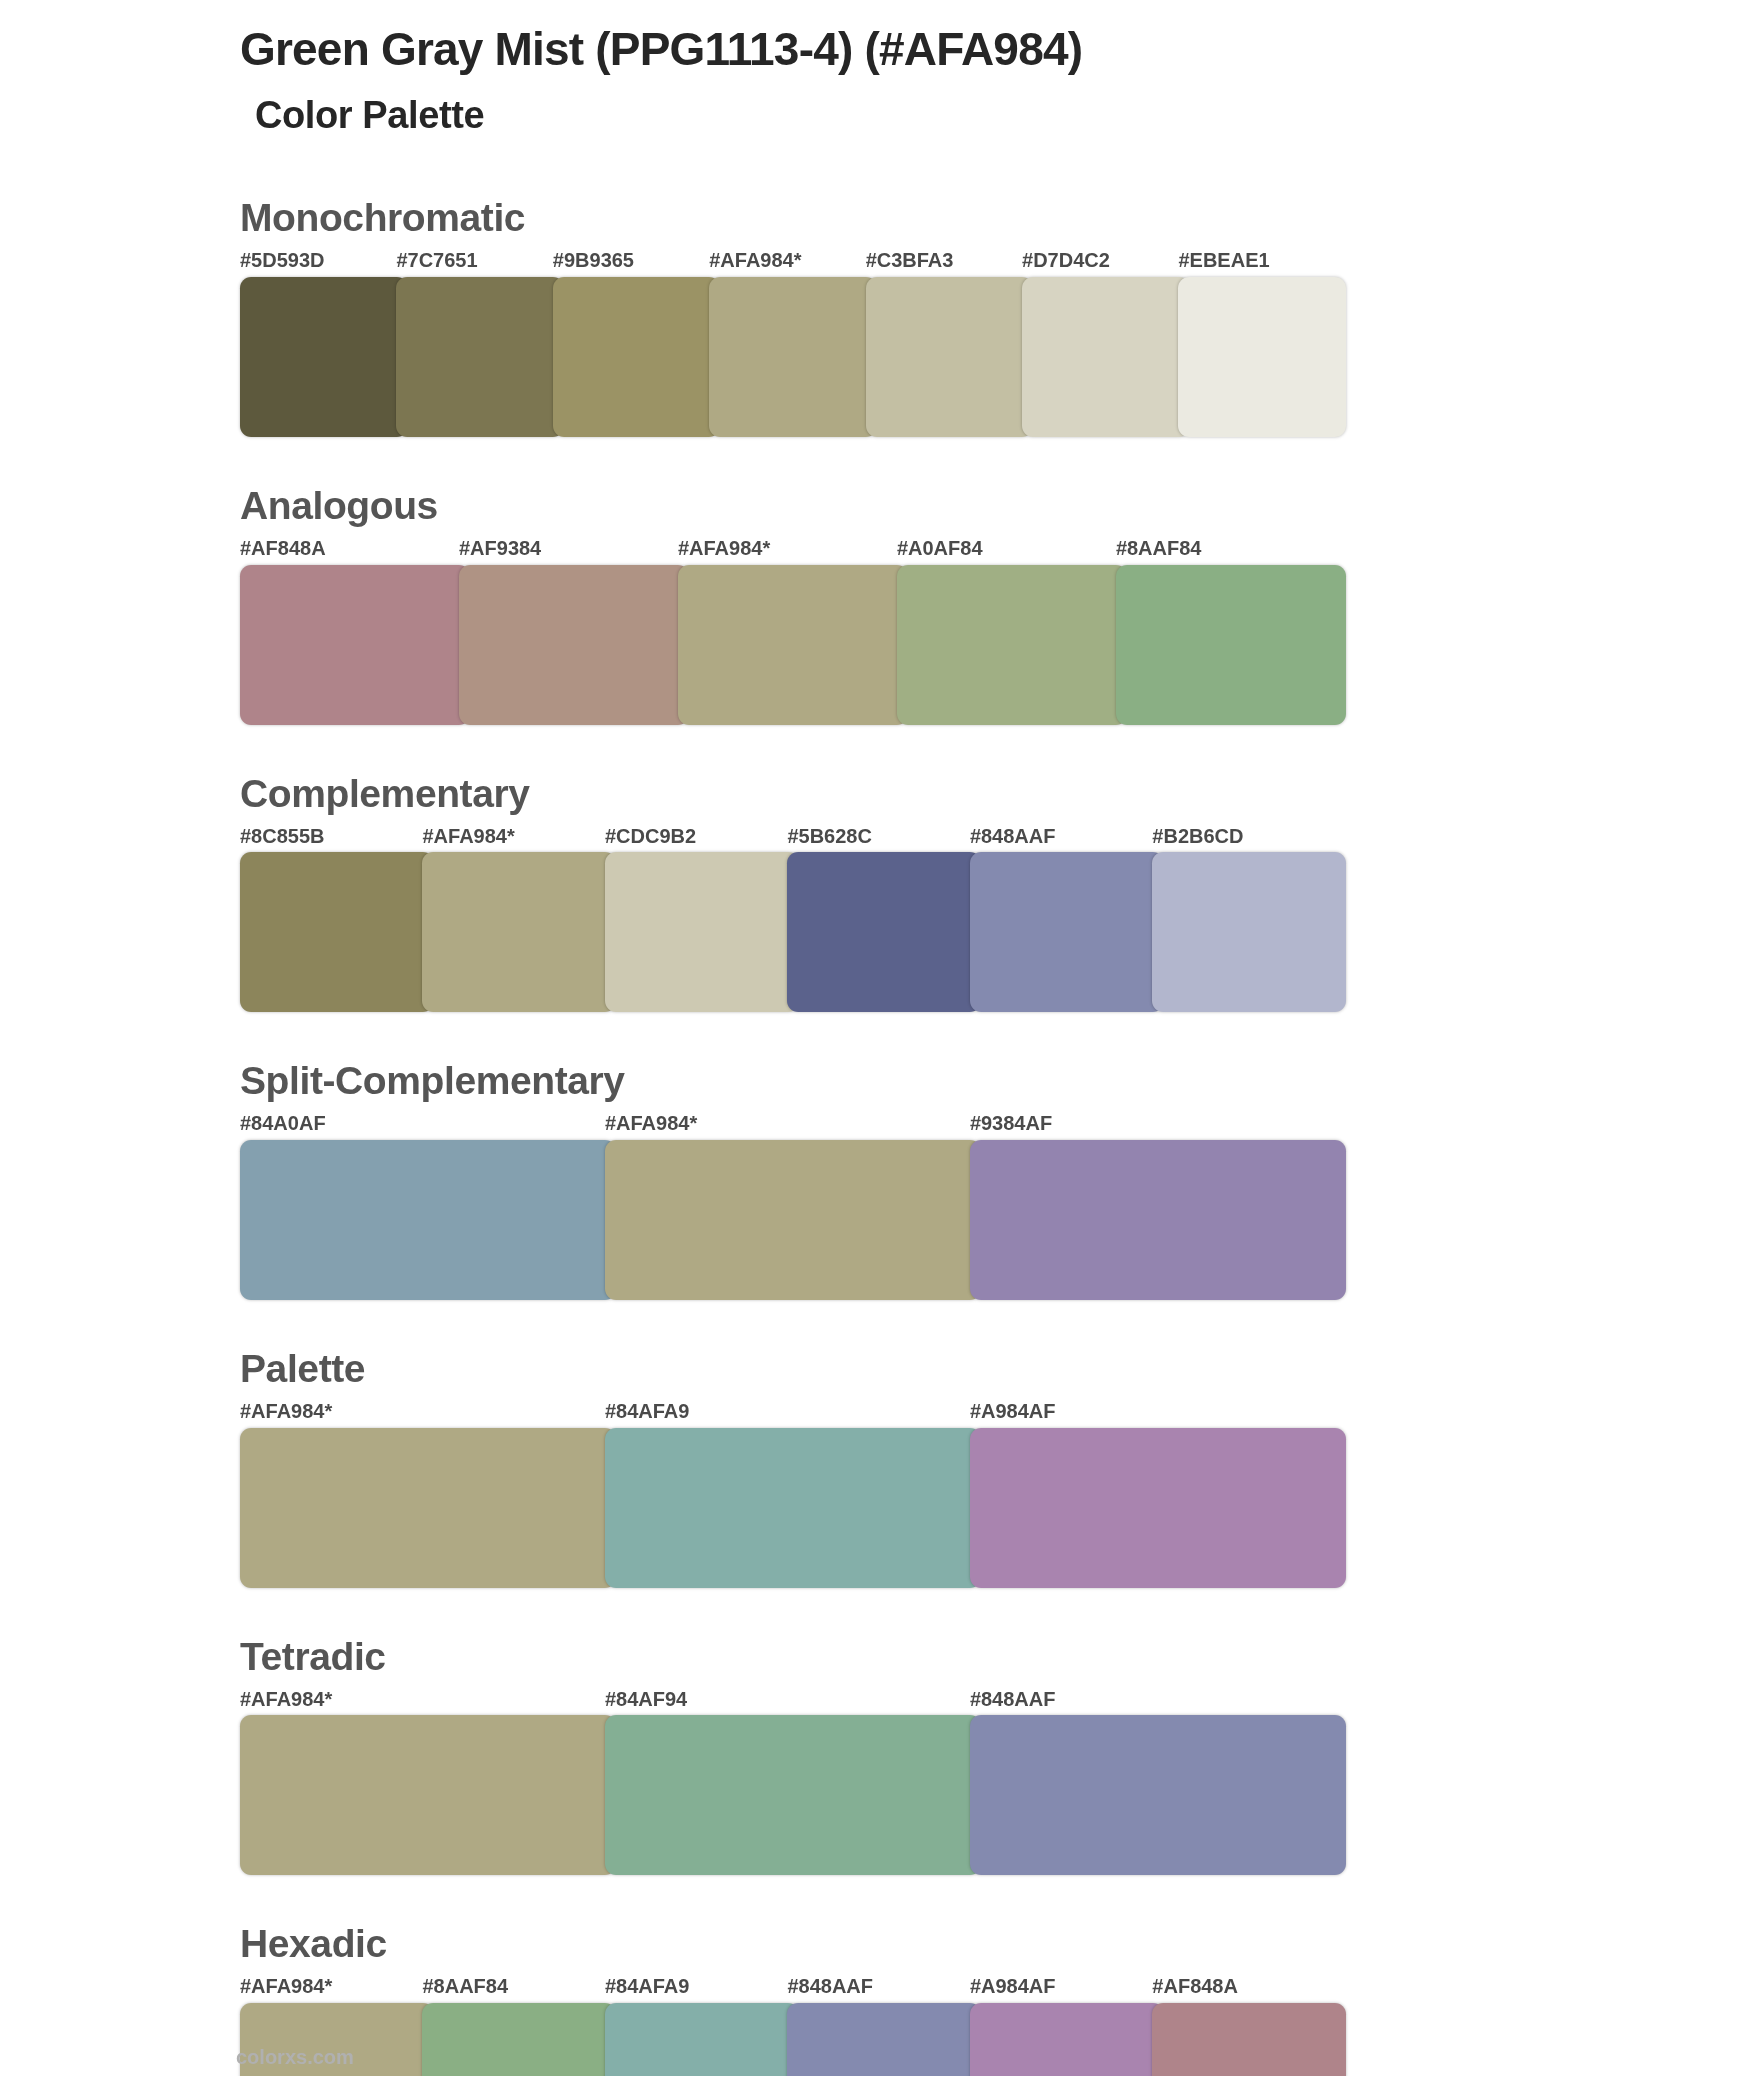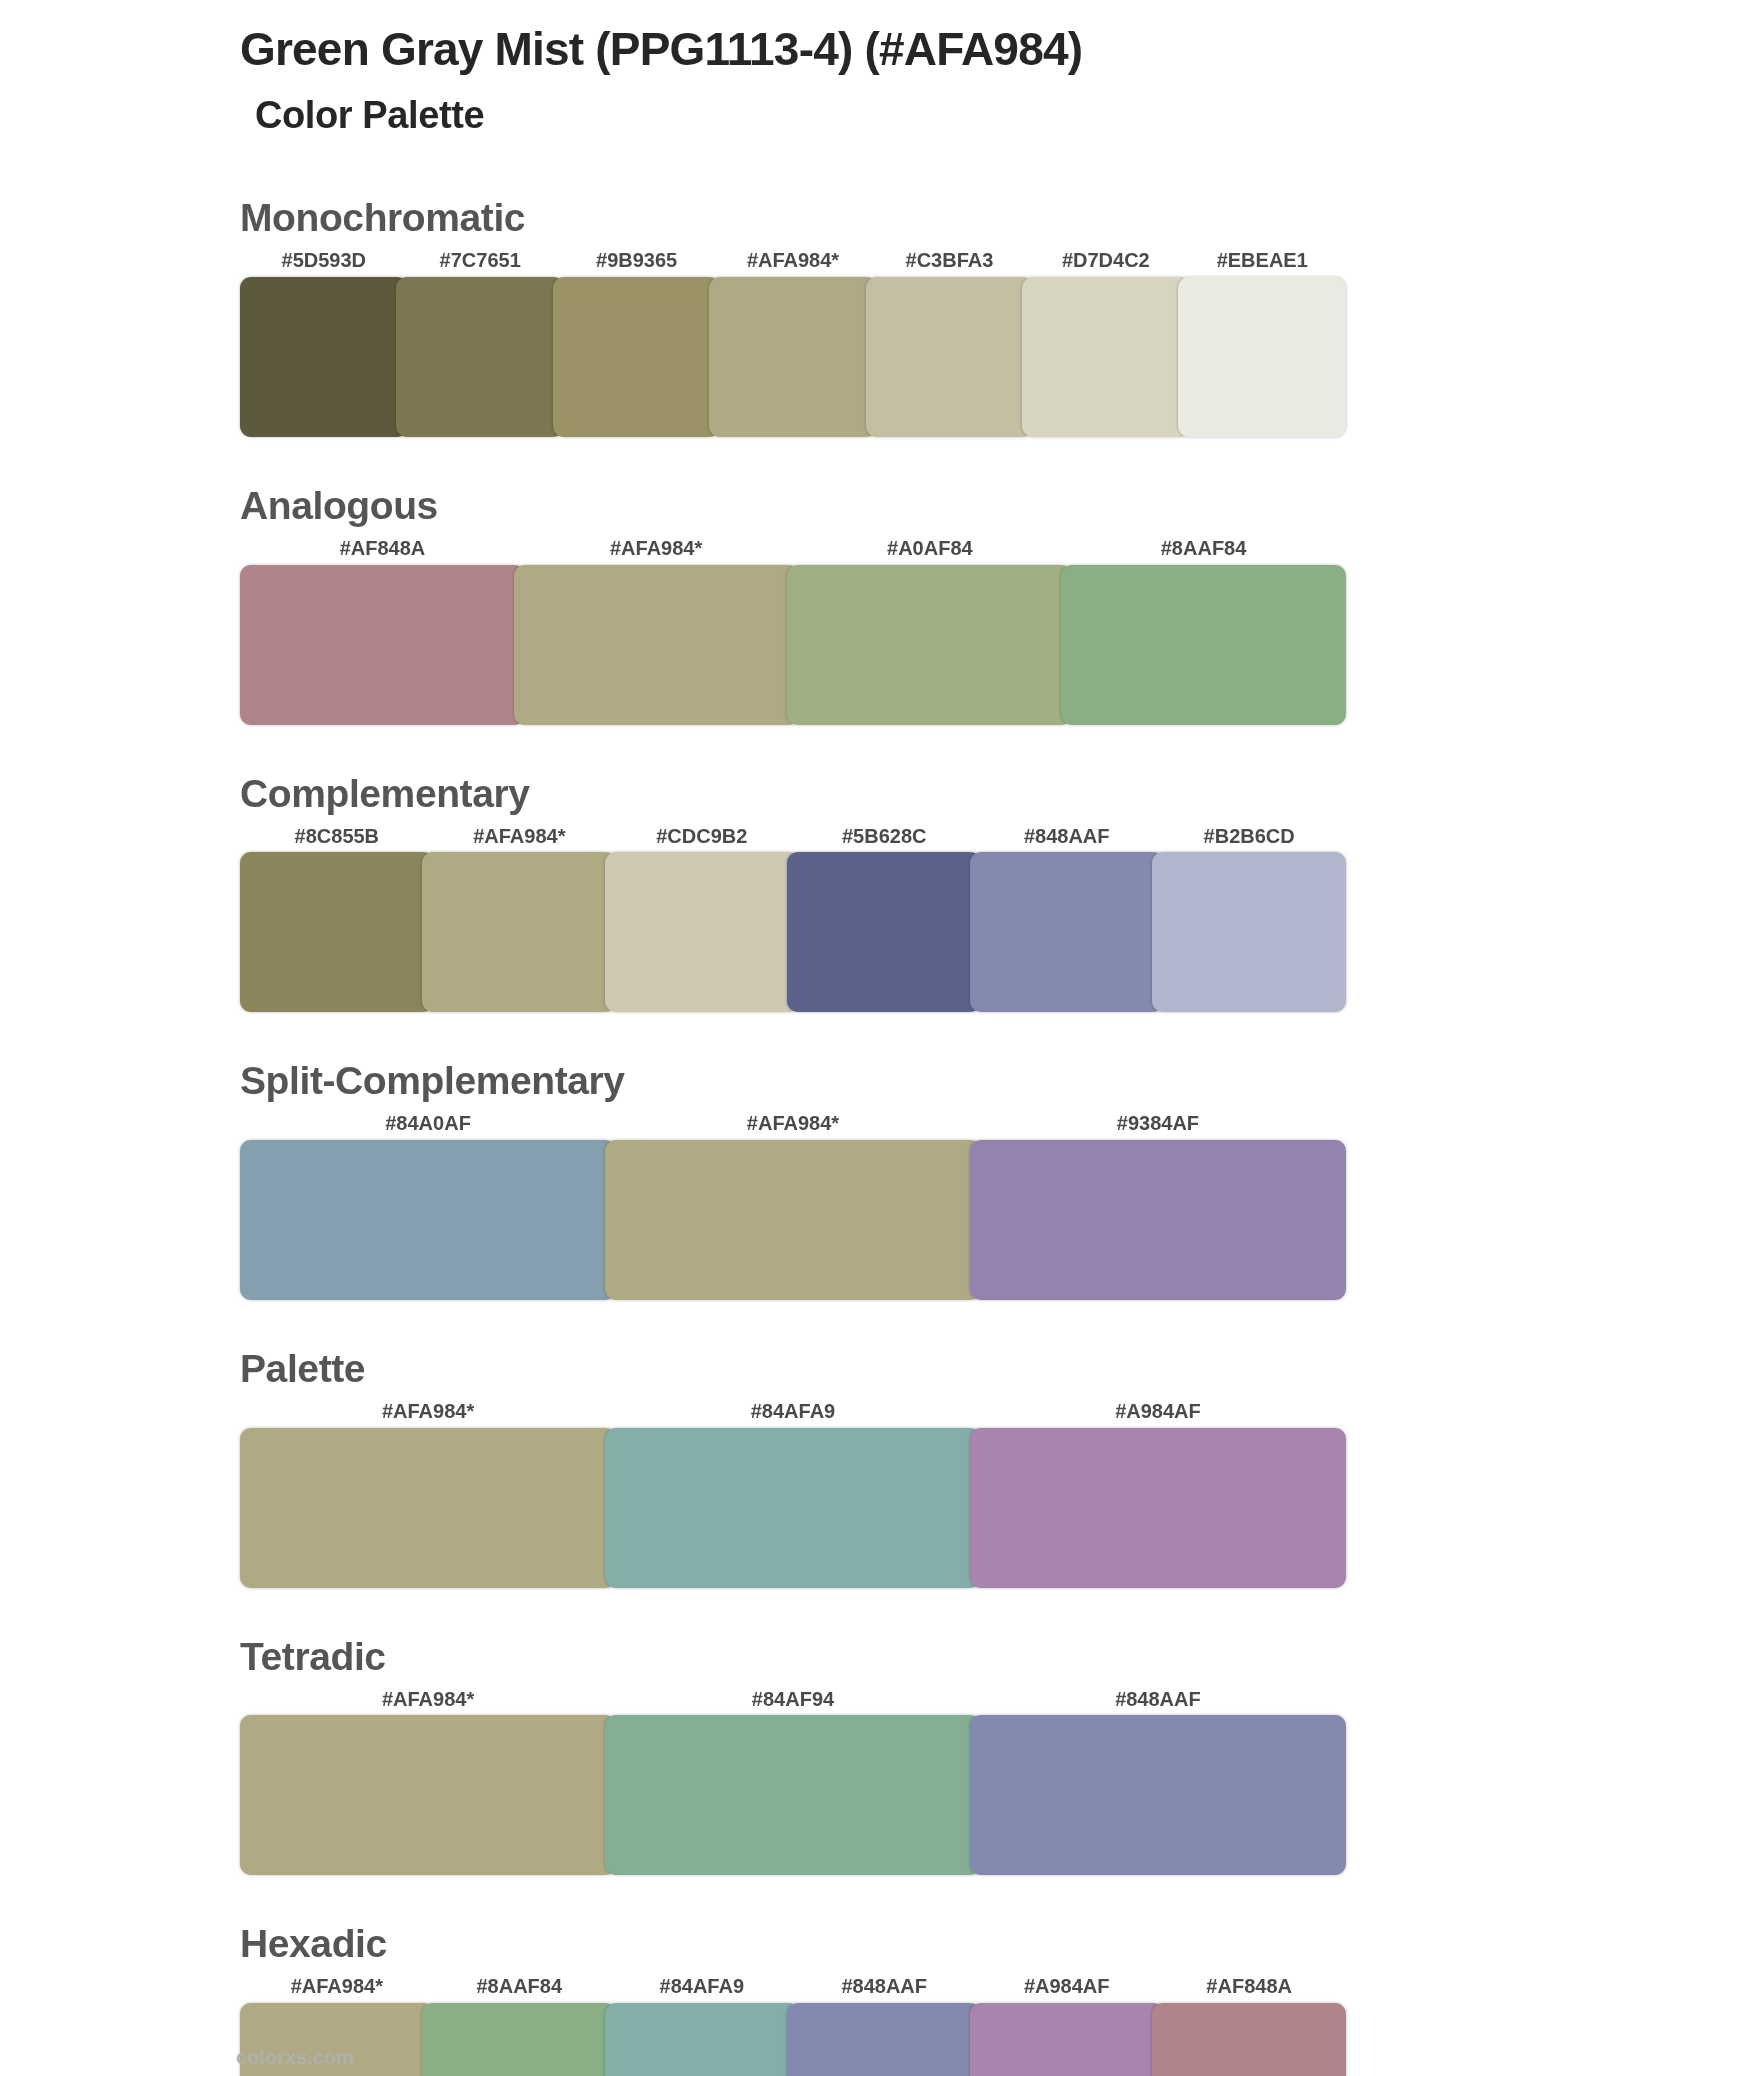--- a/index.html
+++ b/index.html
@@ -50,21 +50,20 @@
     color: #555555;
   }
   .swatch-row {
     display: flex;
     width: 1106px;
   }
   .swatch-cell {
     flex: 1 1 0;
     min-width: 0;
     margin-left: -11.2px;
-    text-align: center;
   }
   .swatch-cell:first-child {
     margin-left: 0;
   }
   .swatch-label {
     font-size: 20px;
     line-height: 1.2;
     font-weight: 700;
     color: #4a4a4a;
     margin-bottom: 4.8px;
@@ -135,20 +134,24 @@
   </section>
 
   <section class="scheme-section">
     <h3 class="section-title">Analogous</h3>
     <div class="swatch-row">
   <div class="swatch-cell">
     <div class="swatch-label">#AF848A</div>
     <div class="swatch-block" style="background: rgb(175, 132, 138);"></div>
   </div>
 
+  <div class="swatch-cell">
+    <div class="swatch-label">#AF9384</div>
+    <div class="swatch-block" style="background: rgb(175, 147, 132);"></div>
+  </div>
 
   <div class="swatch-cell">
     <div class="swatch-label">#AFA984*</div>
     <div class="swatch-block" style="background: rgb(175, 169, 132);"></div>
   </div>
 
   <div class="swatch-cell">
     <div class="swatch-label">#A0AF84</div>
     <div class="swatch-block" style="background: rgb(160, 175, 132);"></div>
   </div>

